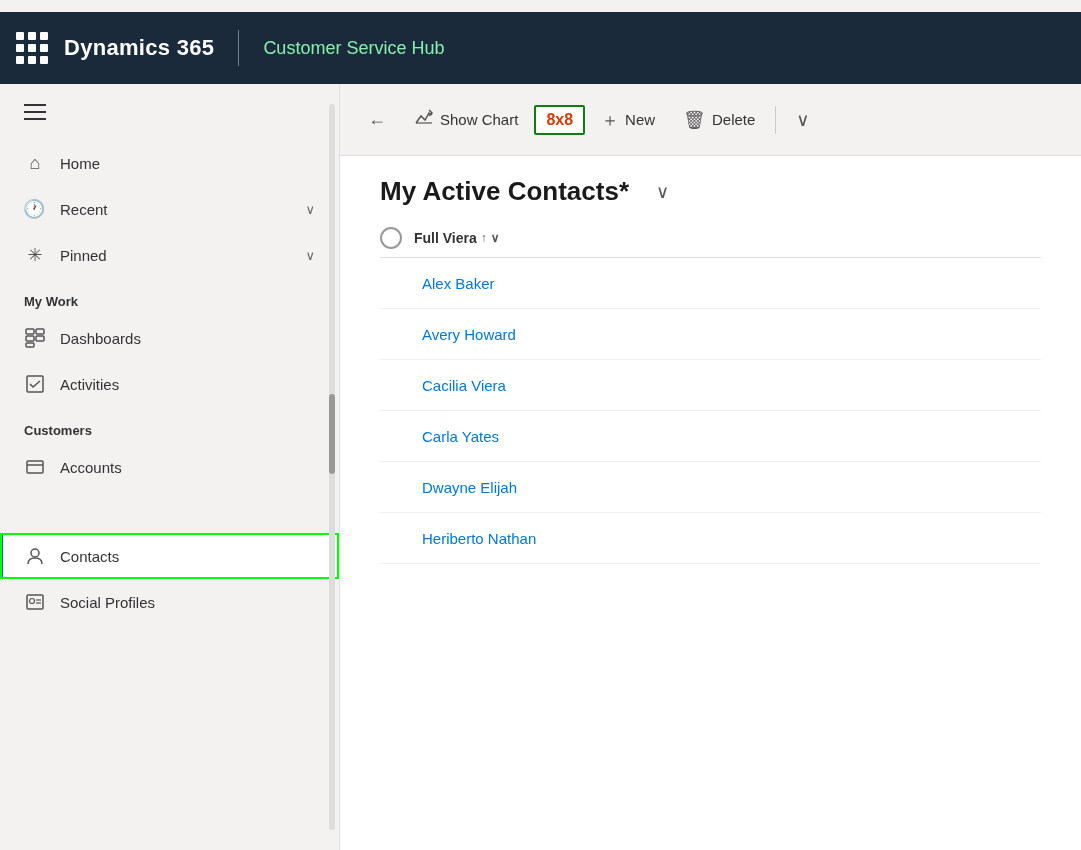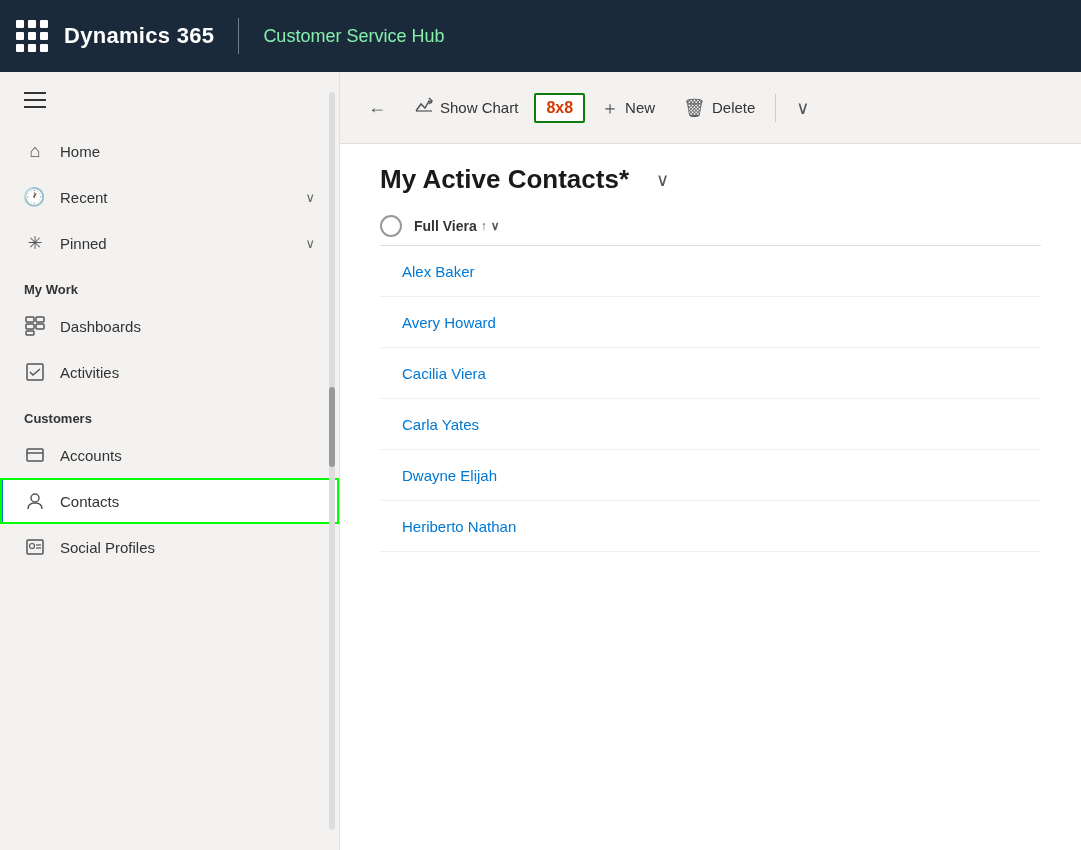--- a/index.html
+++ b/index.html
@@ -7,20 +7,21 @@
 
     
     .top-bar {
       background: #1a2a3a;
       height: 72px;
       display: flex;
       align-items: center;
       padding: 0 16px;
       gap: 16px;
       flex-shrink: 0;
+      margin-top: 12px;
     }
     .top-bar-grid {
       display: grid;
       grid-template-columns: repeat(3,8px);
       grid-template-rows: repeat(3,8px);
       gap: 4px;
       cursor: pointer;
     }
     .top-bar-grid span {
       width: 8px; height: 8px;
@@ -116,20 +117,21 @@
       font-weight: 700;
       color: #333;
       text-transform: none;
     }
     .nav-item.active {
       border-left: 3px solid #0078d4;
       padding-left: 21px;
       background: #fff;
       outline: 2px solid #0f0;
       outline-offset: -2px;
+      margin-top: 43px;
     }
     .nav-item.active .label { color: #333; font-weight: 500; }
 
     
     .sidebar-scroll-track {
       position: absolute;
       right: 4px;
       top: 20px;
       bottom: 20px;
       width: 6px;
@@ -242,21 +244,21 @@
       display: flex;
       align-items: center;
       gap: 4px;
     }
     .sort-icon { font-size: 12px; color: #555; }
     .contact-row {
       display: flex;
       align-items: center;
       padding: 14px 0;
       border-bottom: 1px solid #f0f0f0;
-      gap: 0;
+      gap: 20px;
       cursor: pointer;
     }
     .contact-row-checkbox {
       width: 22px;
       height: 22px;
       flex-shrink: 0;
     }
     .contact-name {
       font-size: 15px;
       color: #0078d4;

